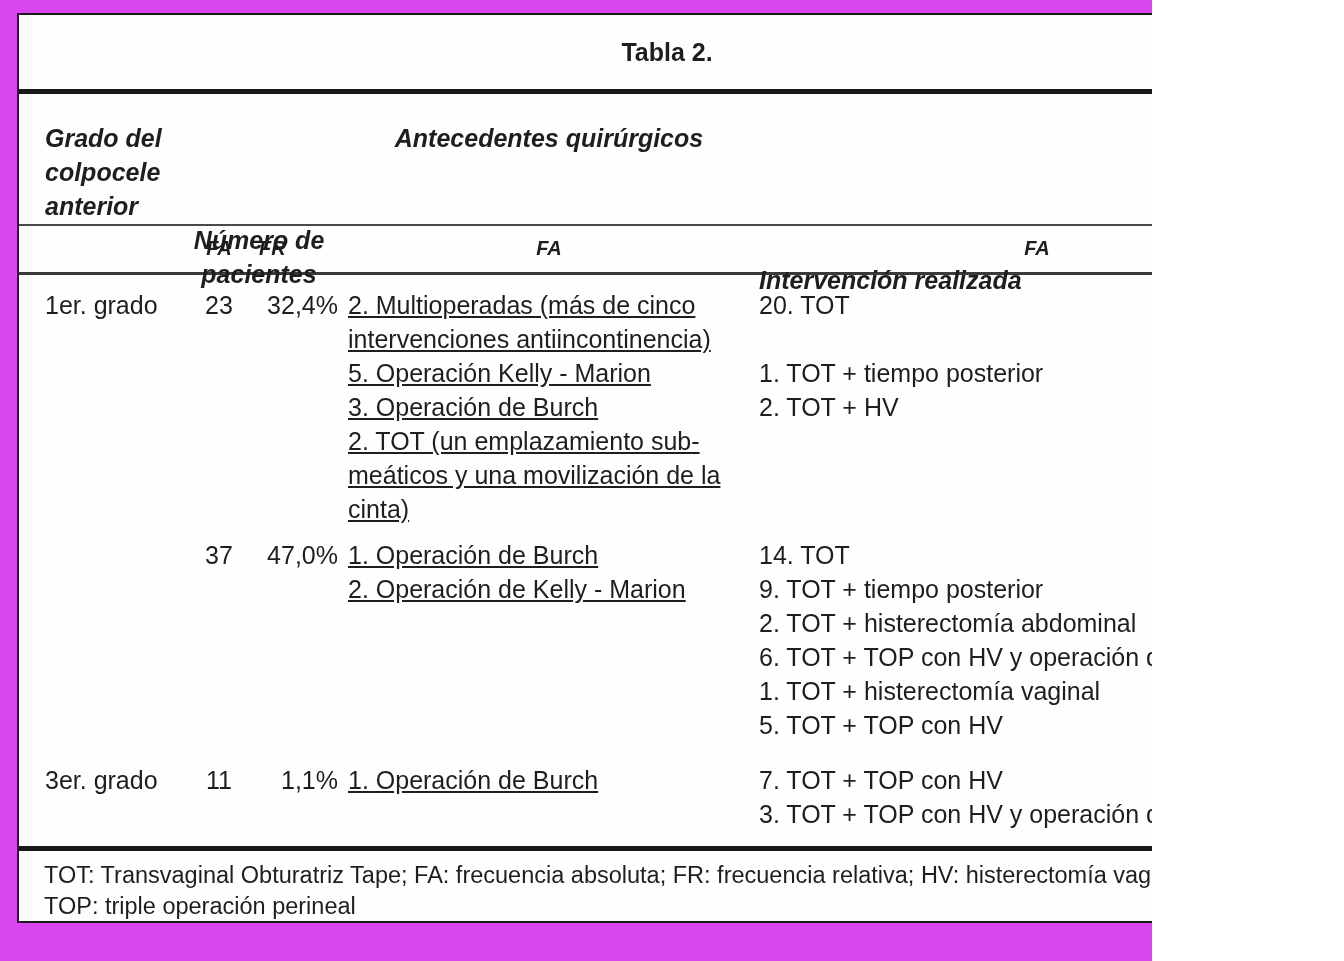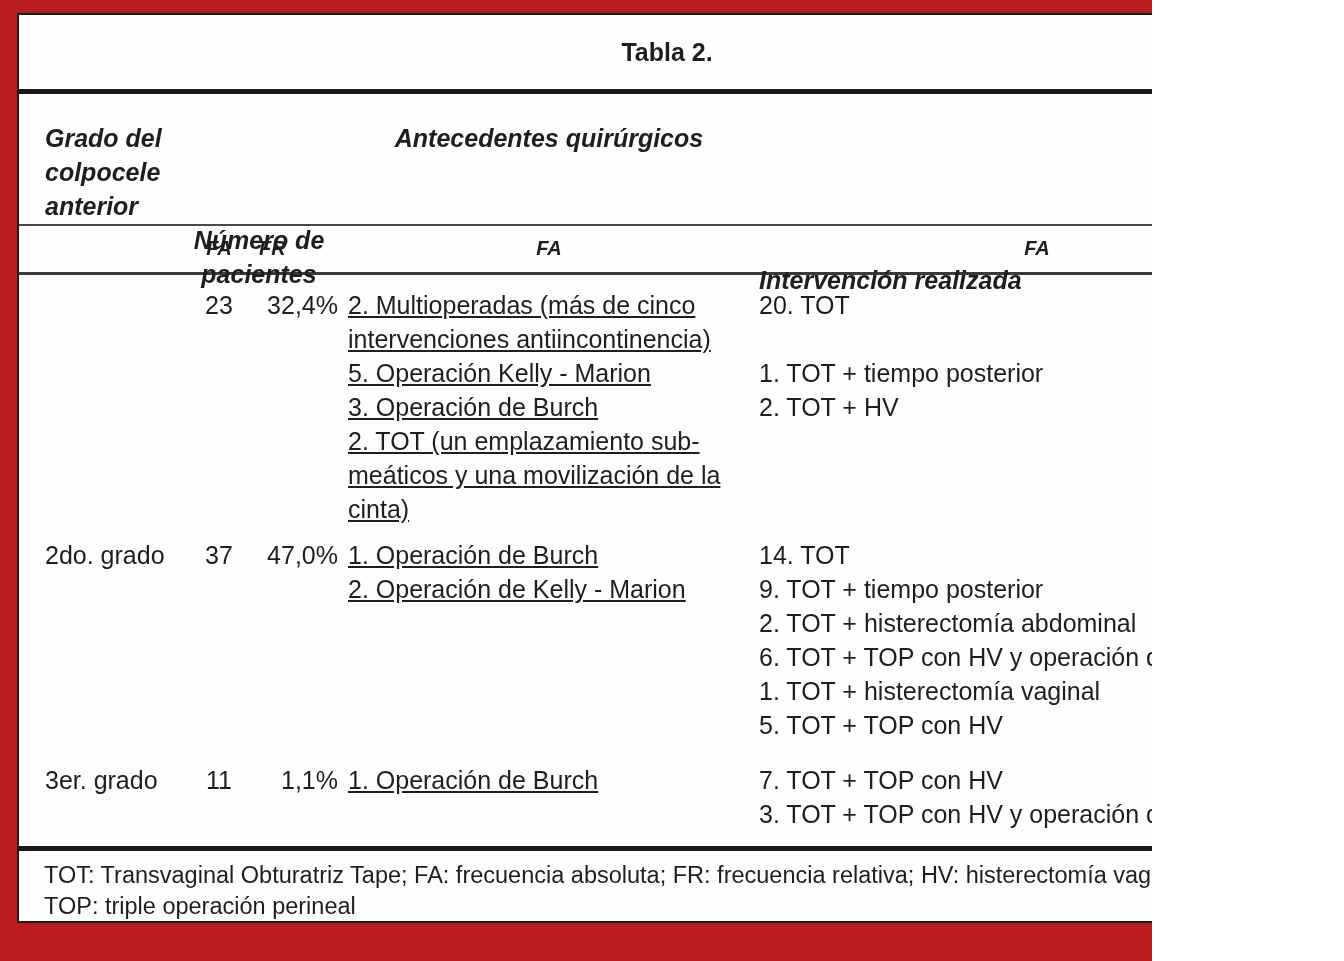--- a/index.html
+++ b/index.html
@@ -1,19 +1,19 @@
 <!DOCTYPE html>
 <html><head>
 <meta charset="utf-8">
 <style>
   html,body{margin:0;padding:0;background:#ffffff;}
   .page{
     position:relative;
     width:1152px;height:961px;
-    background:#b91c1c;
+    background:#d946ef;
     font-family:"Liberation Sans","DejaVu Sans",sans-serif;
     color:#1e1e1e;
     overflow:hidden;
   }
   .table-frame{
     position:absolute;left:17px;top:13px;
     width:1300px;height:910px;
     border:2px solid #1c1c1c;
     box-sizing:border-box;
     background:#fefefe;
@@ -109,37 +109,37 @@
       <div class="hdr sub-fr">FR</div>
       <div class="hdr sub-fa2">FA</div>
       <div class="hdr sub-fa3">FA</div>
     </div>
 
     <div class="rule rule-thin2"></div>
 
     <div class="body">
 
       <div class="grid row-1">
+        <div class="cell cell-grade">1er. grado</div>
         <div class="cell cell-fa">23</div>
         <div class="cell cell-fr">32,4%</div>
         <div class="cell cell-ant">2. Multioperadas (más de cinco
 intervenciones antiincontinencia)
 5. Operación Kelly - Marion
 3. Operación de Burch
 2. TOT (un emplazamiento sub-
 meáticos y una movilización de la
 cinta)</div>
         <div class="cell cell-int">20. TOT
 
 1. TOT + tiempo posterior
 2. TOT + HV</div>
       </div>
 
       <div class="grid row-2">
-        <div class="cell cell-grade">2do. grado</div>
         <div class="cell cell-fa">37</div>
         <div class="cell cell-fr">47,0%</div>
         <div class="cell cell-ant">1. Operación de Burch
 2. Operación de Kelly - Marion</div>
         <div class="cell cell-int">14. TOT
 9. TOT + tiempo posterior
 2. TOT + histerectomía abdominal
 6. TOT + TOP con HV y operación de Richter
 1. TOT + histerectomía vaginal
 5. TOT + TOP con HV</div>

